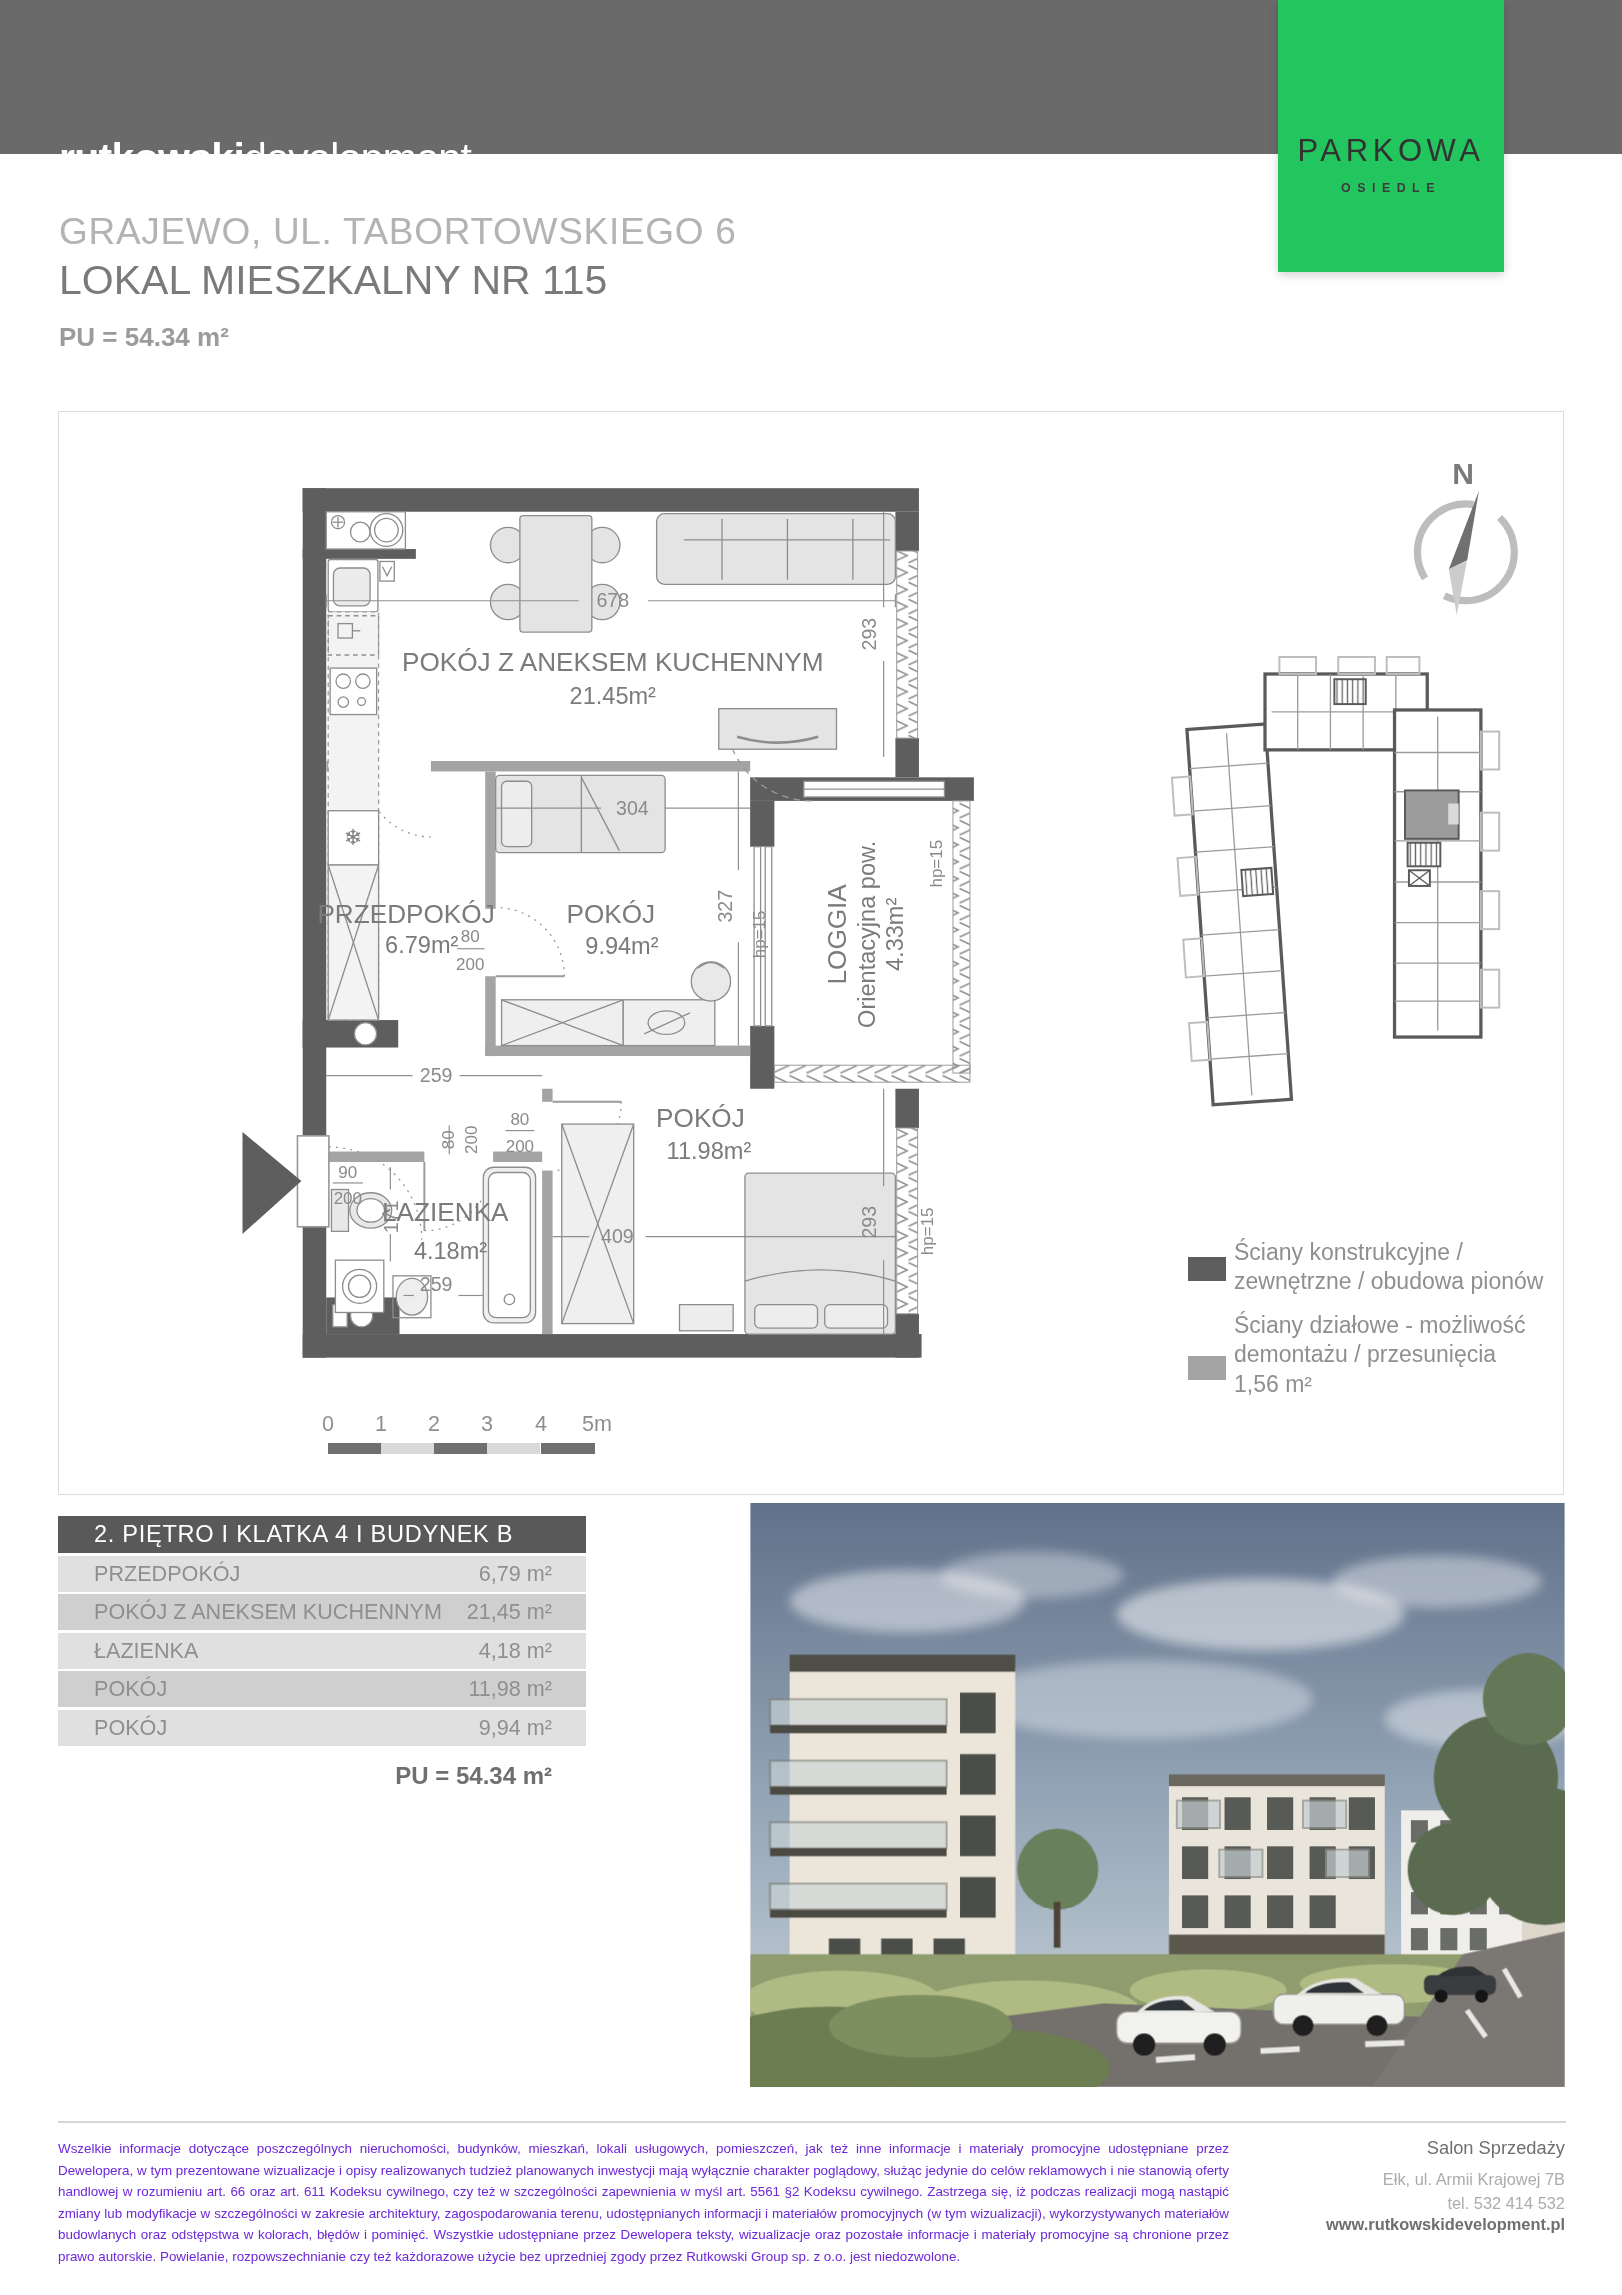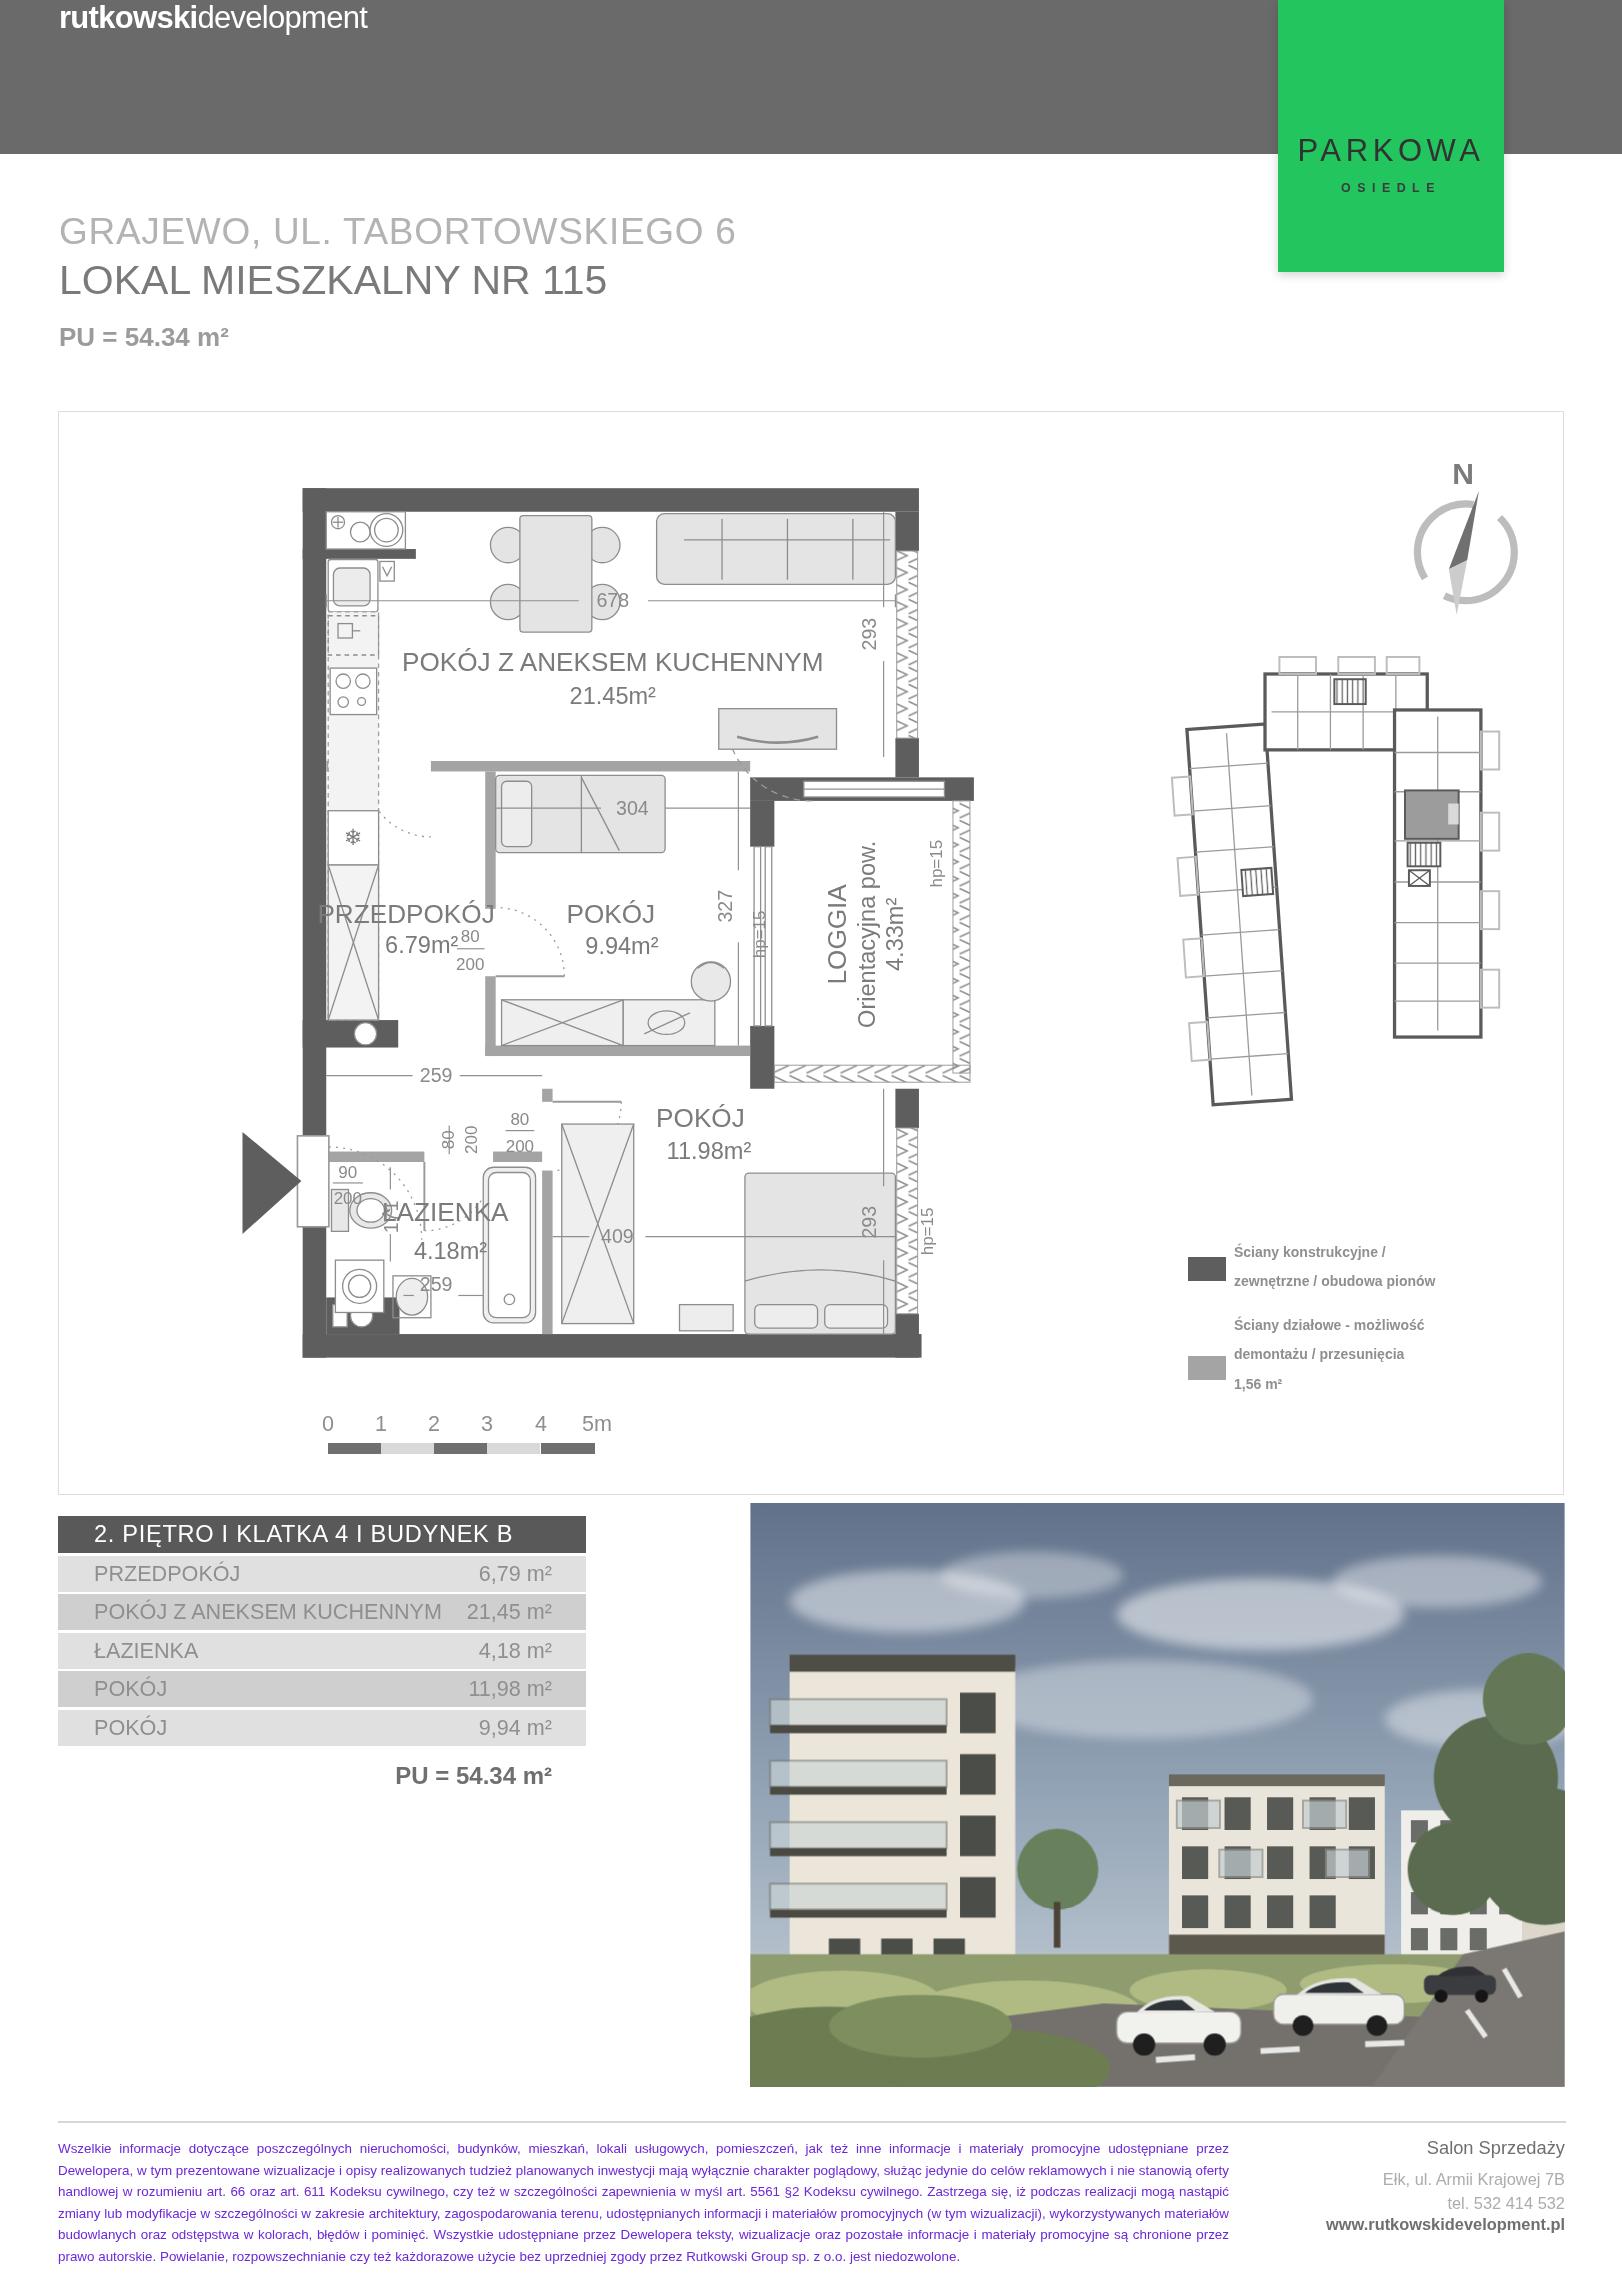--- a/index.html
+++ b/index.html
@@ -1,35 +1,35 @@
 <!DOCTYPE html>
 <html style="font-size:10.5px"><head>
 <meta charset="utf-8">
 <style>
   html,body{margin:0;padding:0;background:#ffffff;}
   body{width:1622px;height:2295px;position:relative;font-family:"Liberation Sans",sans-serif;overflow:hidden;}
   .abs{position:absolute;}
   
   .topband{left:0;top:0;width:1622px;height:154px;background:#6a6a6a;}
-  .logo{left:59px;top:0;height:182px;display:flex;align-items:flex-start;color:#ffffff;font-size:31px;letter-spacing:-0.7px;}
+  .logo{left:59px;top:0;height:182px;display:flex;align-items:flex-end;color:#ffffff;font-size:41px;letter-spacing:-0.7px;}
   .logo b{font-weight:700;}
   .logo span{font-weight:300;}
   .brandcard{left:1278px;top:0;width:226px;height:272px;background:#22c55e;box-shadow:0 2.6px 9.2px rgba(0,0,0,0.18);display:flex;flex-direction:column;align-items:center;justify-content:flex-end;padding-bottom:77px;box-sizing:border-box;}
   .brandname{font-size:31px;font-weight:300;letter-spacing:4.6px;color:#323232;}
   .brandsub{font-size:12.4px;font-weight:600;letter-spacing:6.5px;color:#3c3c3c;margin-top:11.8px;}
   
   .addr{left:59px;top:211px;font-size:37px;color:#b3b3b3;letter-spacing:0.7px;font-weight:400;}
   .unit{left:59px;top:257px;font-size:41px;color:#7a7a7a;letter-spacing:0px;font-weight:400;}
   .pu{left:59px;top:322px;font-size:26px;color:#9b9b9b;font-weight:700;}
   
   .planbox{left:58px;top:411px;width:1506px;height:1084px;border:1.3px solid #dcdcdc;box-sizing:border-box;background:#ffffff;}
   
   .sw1{left:1188px;top:1257px;width:38px;height:23.6px;background:#5e5e5e;}
   .sw2{left:1188px;top:1356px;width:38px;height:23.6px;background:#a4a4a4;}
-  .legtext{font-size:14px;color:#8f8f8f;line-height:29.4px;font-weight:bold;}
+  .legtext{font-size:23px;color:#8f8f8f;line-height:29.4px;}
   .lt1{left:1234px;top:1238px;width:340px;}
   .lt2{left:1234px;top:1311px;width:340px;}
   
   .sblabel{top:1411px;font-size:21.6px;color:#8f8f8f;transform:translateX(-50%);}
   .sbseg{top:1443px;height:10.5px;}
   .sbdark{background:#6f6f6f;}
   .sblight{background:#d9d9d9;}
   
   .tbl{left:58px;top:1516px;width:528px;}
   .tblhead{height:37px;background:#595959;color:#ffffff;font-size:23.6px;display:flex;align-items:center;padding-left:36px;letter-spacing:0.7px;}

